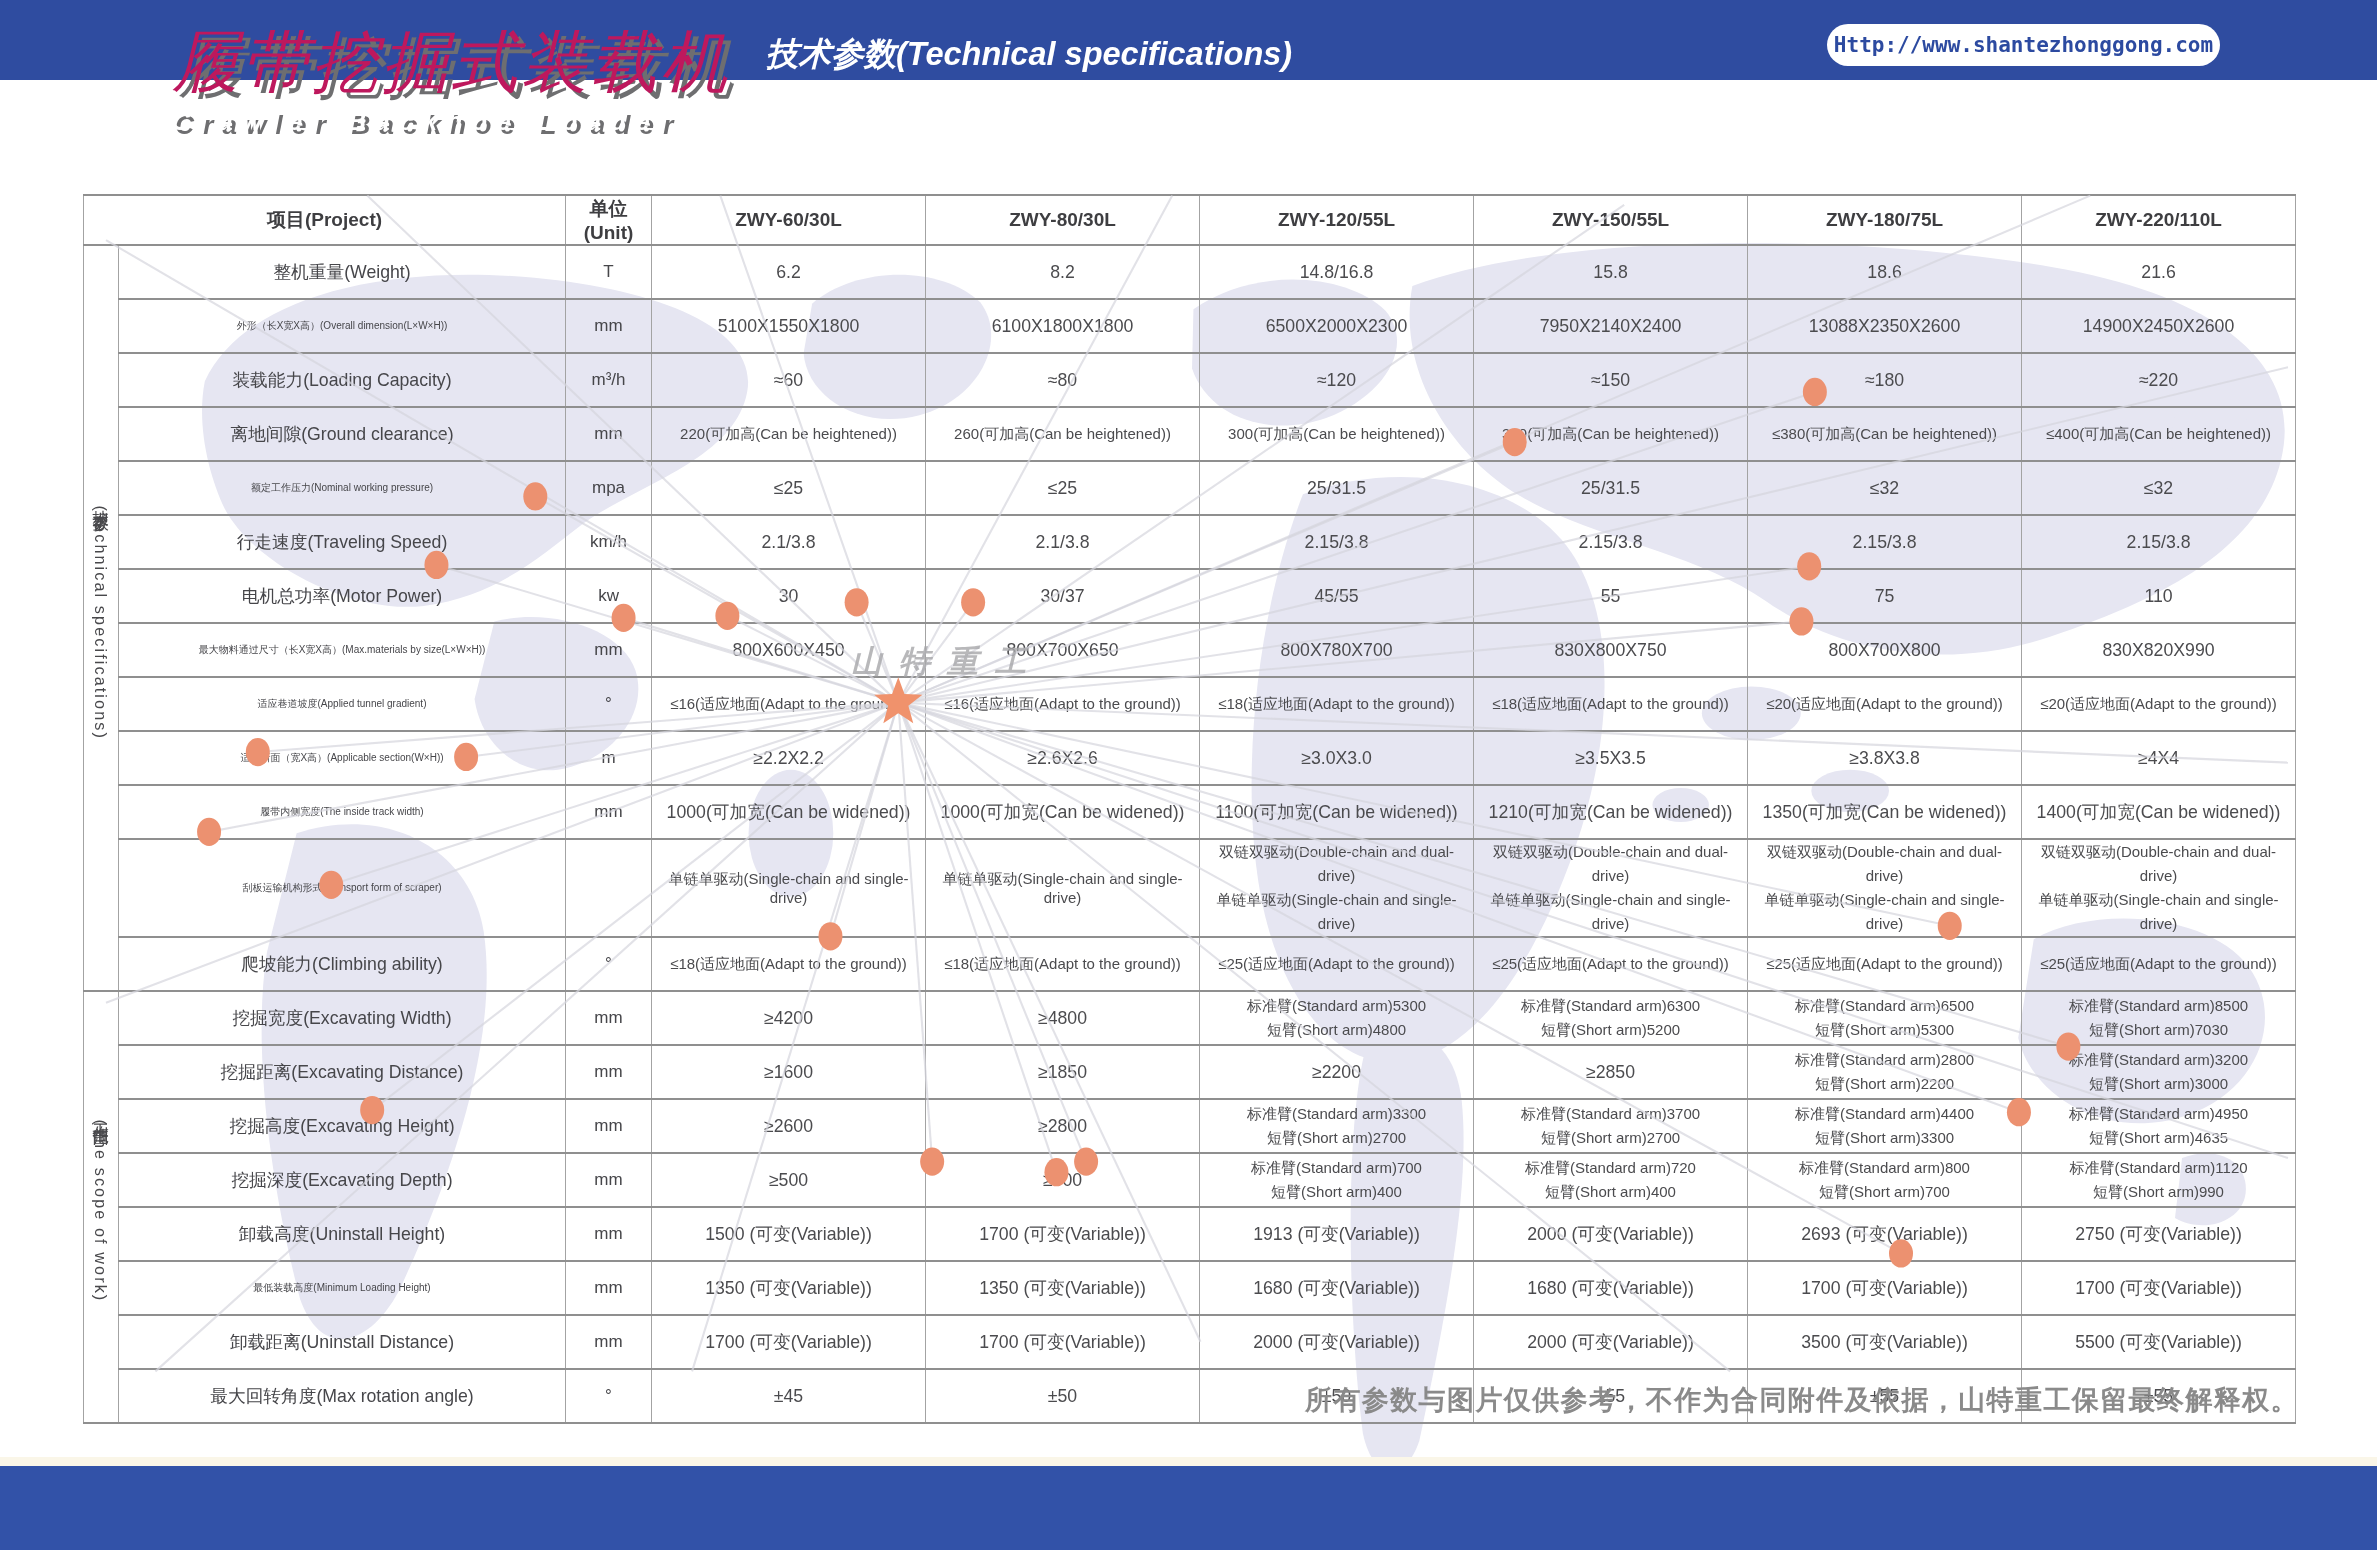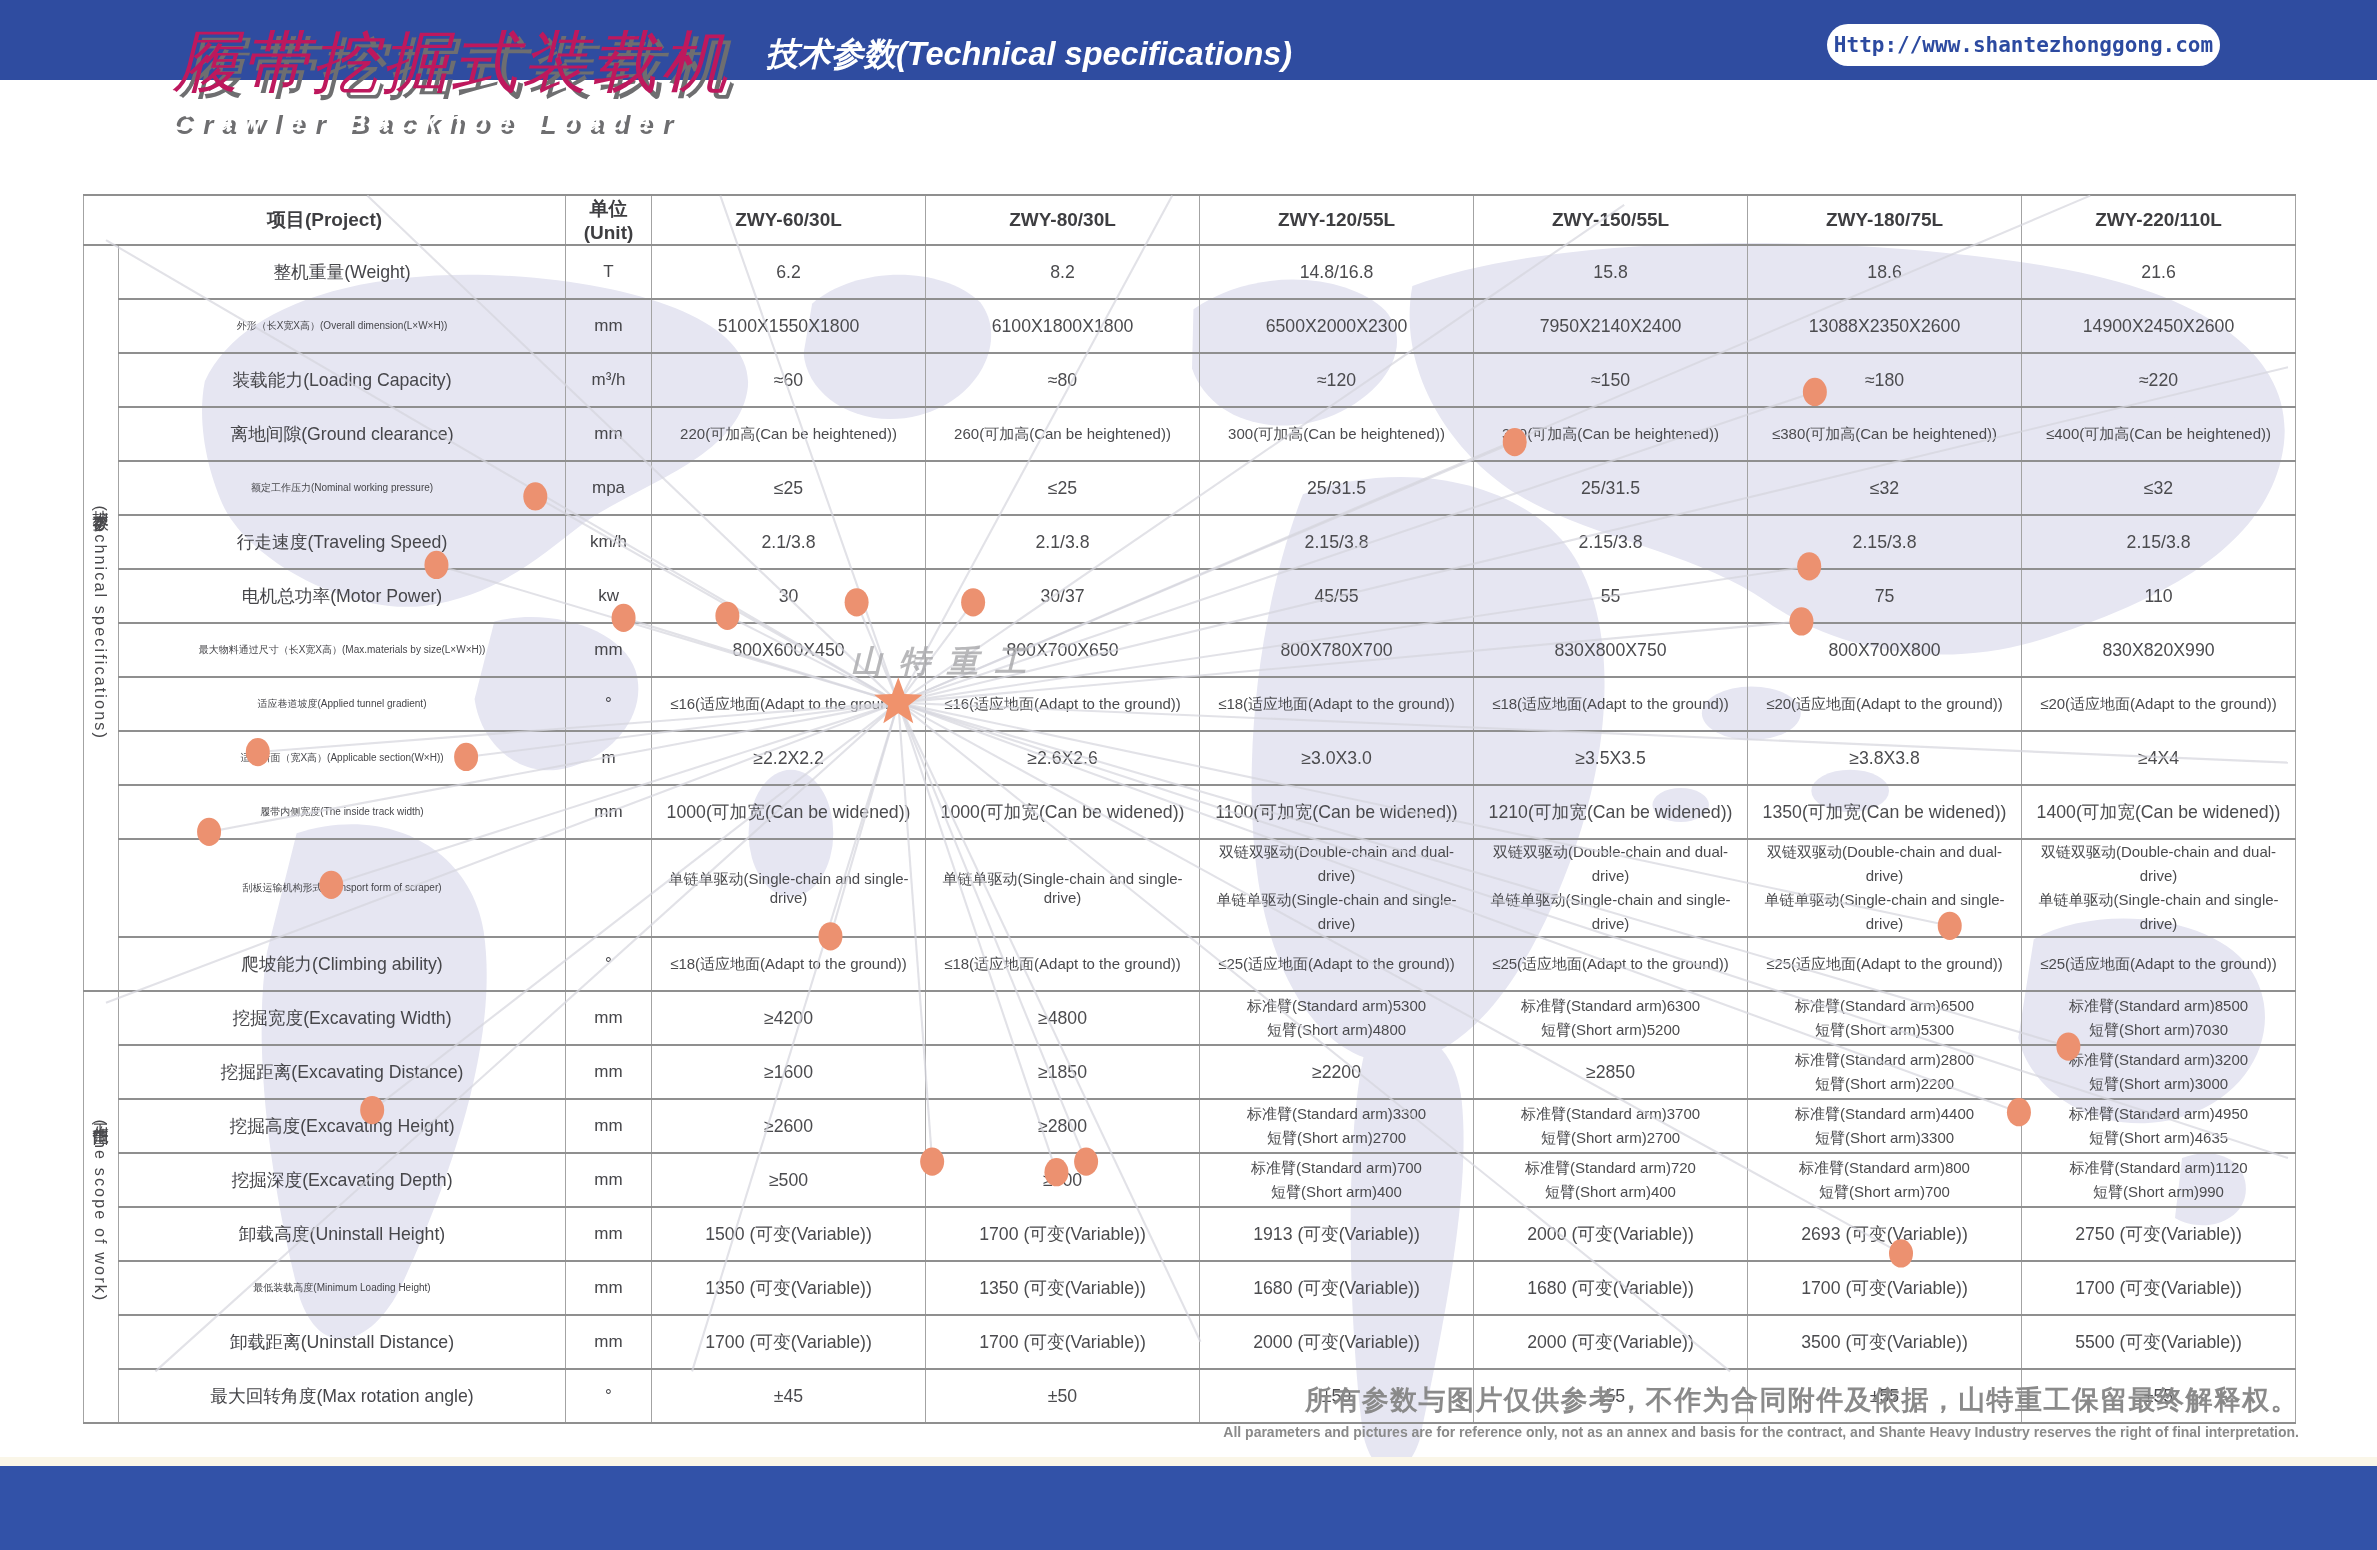--- a/index.html
+++ b/index.html
@@ -429,18 +429,17 @@
     <ellipse cx="2761" cy="1311" rx="17" ry="20" fill="#ec9170"></ellipse>
     <ellipse cx="2929" cy="1482" rx="17" ry="20" fill="#ec9170"></ellipse>
     <ellipse cx="2859" cy="1575" rx="17" ry="20" fill="#ec9170"></ellipse>
     <ellipse cx="2692" cy="1775" rx="17" ry="20" fill="#ec9170"></ellipse>
     <polygon points="1272.0,959.0 1280.8,982.9 1306.2,983.9 1286.3,999.6 1293.2,1024.1 1272.0,1010.0 1250.8,1024.1 1257.7,999.6 1237.8,983.9 1263.2,982.9" fill="#f0926c"></polygon>
     <text x="1205" y="952" fill="#a7a7aa" font-size="44" font-weight="bold" font-style="italic" letter-spacing="24" opacity="0.8">山特重工</text>
   </svg>
 
 <div class="disclaimer">
   <div class="disc-cn">所有参数与图片仅供参考，不作为合同附件及依据，山特重工保留最终解释权。</div>
-  <div class="disc-en">All parameters and pictures are for reference only, not as an annex and basis for the contract, and Shante Heavy Industry reserves the right of final interpretation.</div>
 </div>
 
 <div class="creamstrip"></div>
 <div class="botbar"></div>
 
 
 </body></html>

